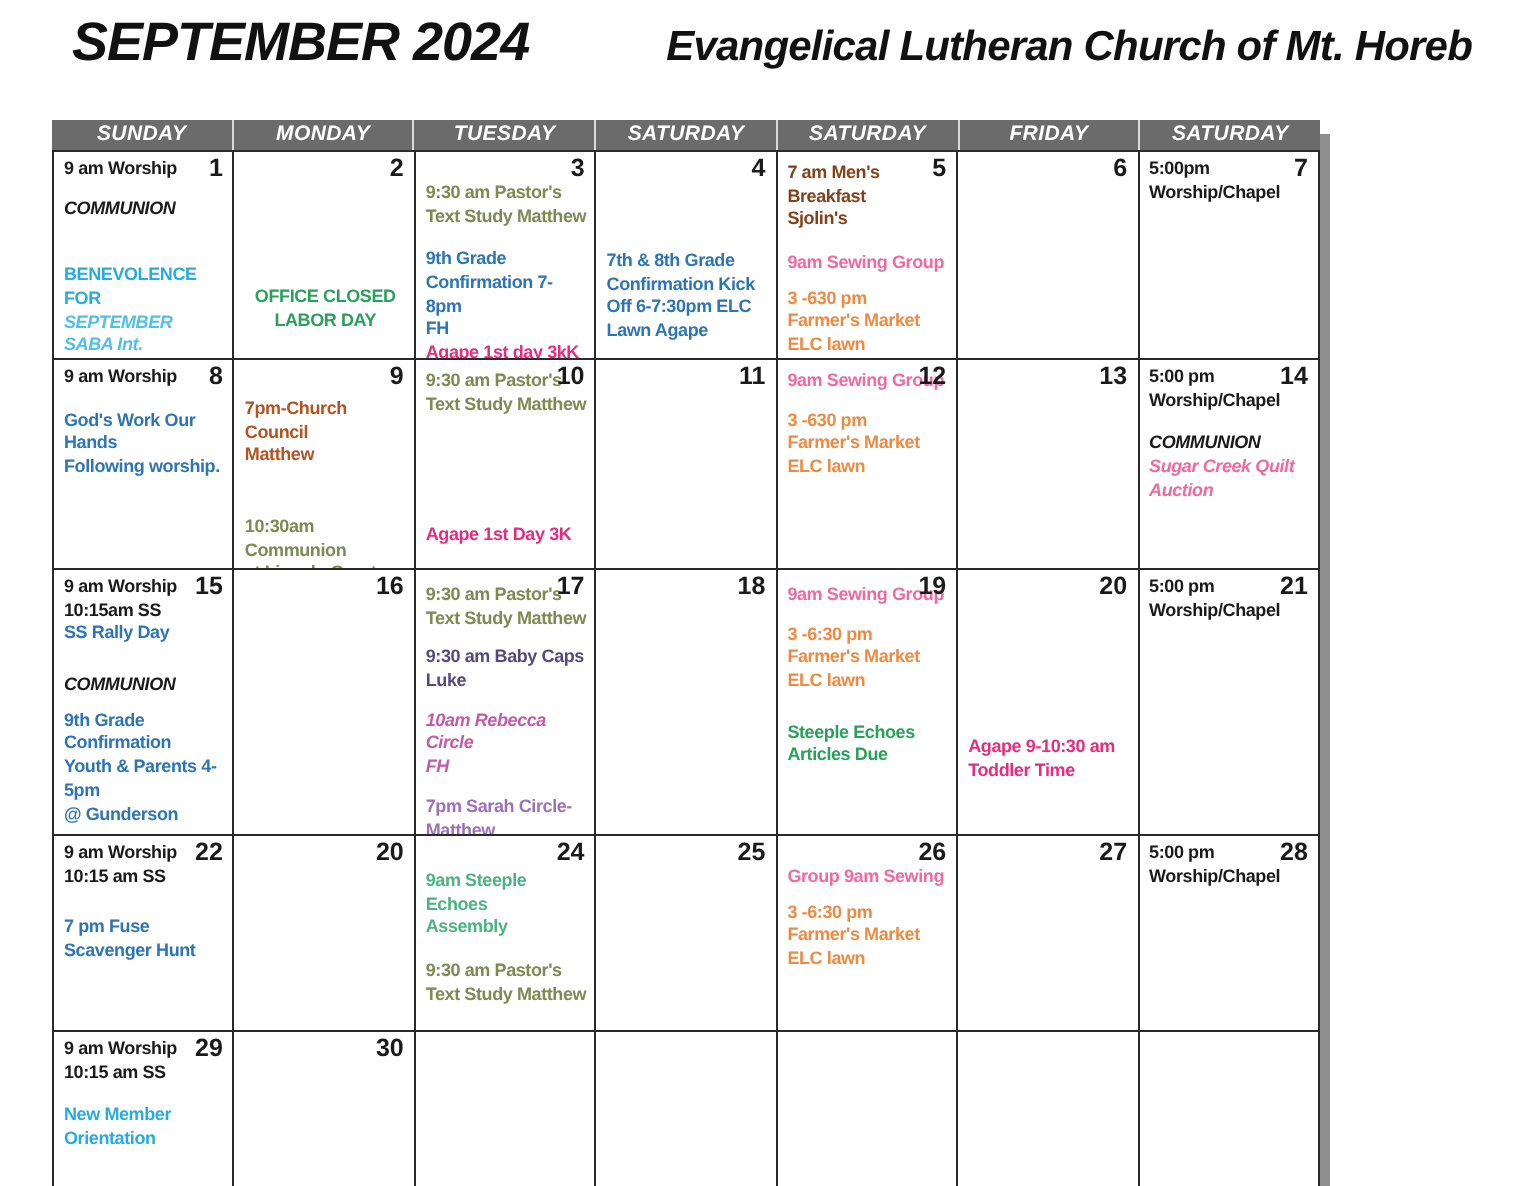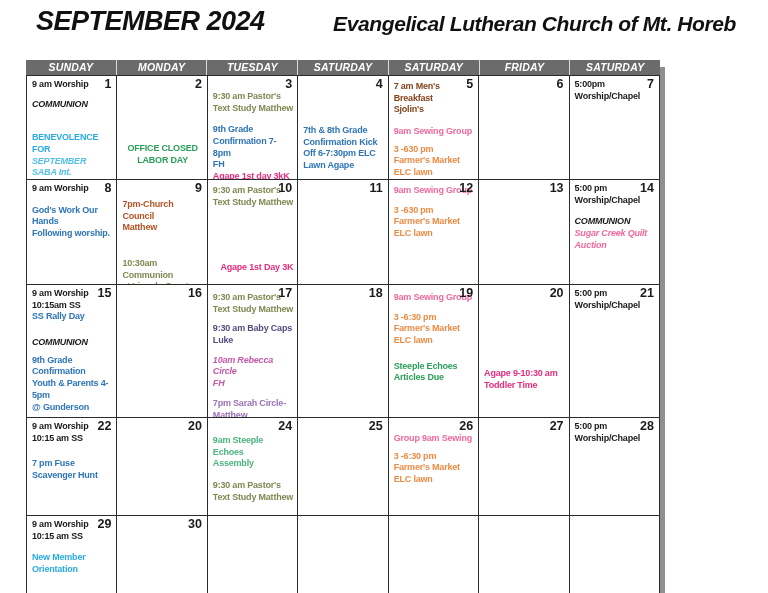--- a/index.html
+++ b/index.html
@@ -99,21 +99,21 @@
             <span class="num">9</span>
             <div class="event" style="color: rgb(179, 83, 35); margin-top: 16px;">7pm-Church Council
 Matthew</div>
             <div class="event" style="color: rgb(125, 138, 82); margin-top: 24px;">10:30am Communion
 at Lincoln Court</div>
           </div>
           <div class="cell">
             <span class="num">10</span>
             <div class="event" style="color: rgb(125, 138, 82); margin-top: 2px;">9:30 am Pastor's
 Text Study Matthew</div>
-            <div class="event" style="color: rgb(229, 45, 127); margin-top: 54px; text-align: right;">Agape 1st Day 3K</div>
+            <div class="event" style="color: rgb(229, 45, 127); margin-top: 54px;">Agape 1st Day 3K</div>
           </div>
           <div class="cell">
             <span class="num">11</span>
           </div>
           <div class="cell">
             <span class="num">12</span>
             <div class="event" style="color: rgb(240, 105, 159); margin-top: 2px;">9am Sewing Group</div>
             <div class="event" style="color: rgb(236, 139, 68); margin-top: 8px;">3 -630 pm
 Farmer's Market
 ELC lawn</div>

